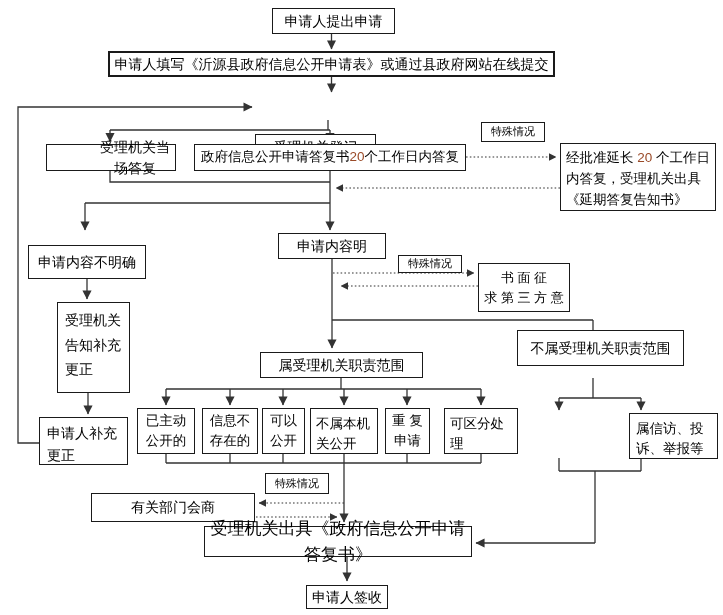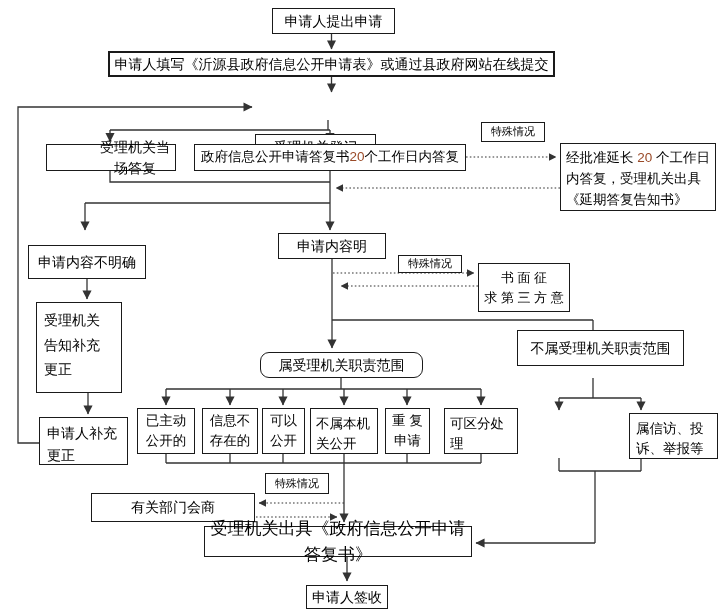--- a/index.html
+++ b/index.html
@@ -24,23 +24,23 @@
   #n-form{left:108px;top:51px;width:447px;height:26px;border-width:2px;}
   #n-register{left:255px;top:90px;width:121px;height:26px;margin-top:44px;}
   #n-onsite{left:46px;top:144px;width:130px;height:27px;padding-left:48px;}
   #n-not-onsite{left:194px;top:144px;width:272px;height:27px;font-size:13.5px;}
   #n-special1{left:481px;top:122px;width:64px;height:20px;}
   #n-extend{left:560px;top:143px;width:156px;height:68px;font-size:13.5px;display:block;text-align:left;padding:4px 4px 0 5px;line-height:1.55;}
   #n-unclear{left:28px;top:245px;width:118px;height:34px;}
   #n-clear{left:278px;top:233px;width:108px;height:26px;justify-content:center;}
   #n-special2{left:398px;top:255px;width:64px;height:18px;}
   #n-third{left:478px;top:263px;width:92px;height:49px;font-size:13px;}
-  #n-notify{left:36px;top:302px;width:86px;height:91px;padding:5px 0 0 7px;line-height:1.75;}
+  #n-notify{left:57px;top:302px;width:73px;height:91px;padding:5px 0 0 7px;line-height:1.75;}
   #n-supplement{left:39px;top:417px;width:89px;height:48px;padding:4px 0 0 7px;line-height:1.6;}
-  #n-in-scope{left:260px;top:352px;width:163px;height:26px;border-radius:9px;}
+  #n-in-scope{left:260px;top:352px;width:163px;height:26px;}
   #n-out-scope{left:517px;top:330px;width:167px;height:36px;}
   #n-o1{left:137px;top:408px;width:58px;height:46px;}
   #n-o2{left:202px;top:408px;width:56px;height:46px;}
   #n-o3{left:262px;top:408px;width:43px;height:46px;}
   #n-o4{left:310px;top:408px;width:68px;height:46px;padding:5px 0 0 5px;}
   #n-o5{left:385px;top:408px;width:45px;height:46px;}
   #n-o6{left:444px;top:408px;width:74px;height:46px;padding:5px 13px 0 5px;}
   #n-p1{left:530px;top:413px;width:58px;height:45px;padding:5px 0 0 5px;}
   #n-p2{left:597px;top:413px;width:89px;height:46px;padding:5px 0 0 6px;margin-left:32px;}
   #n-special3{left:265px;top:473px;width:64px;height:21px;}

